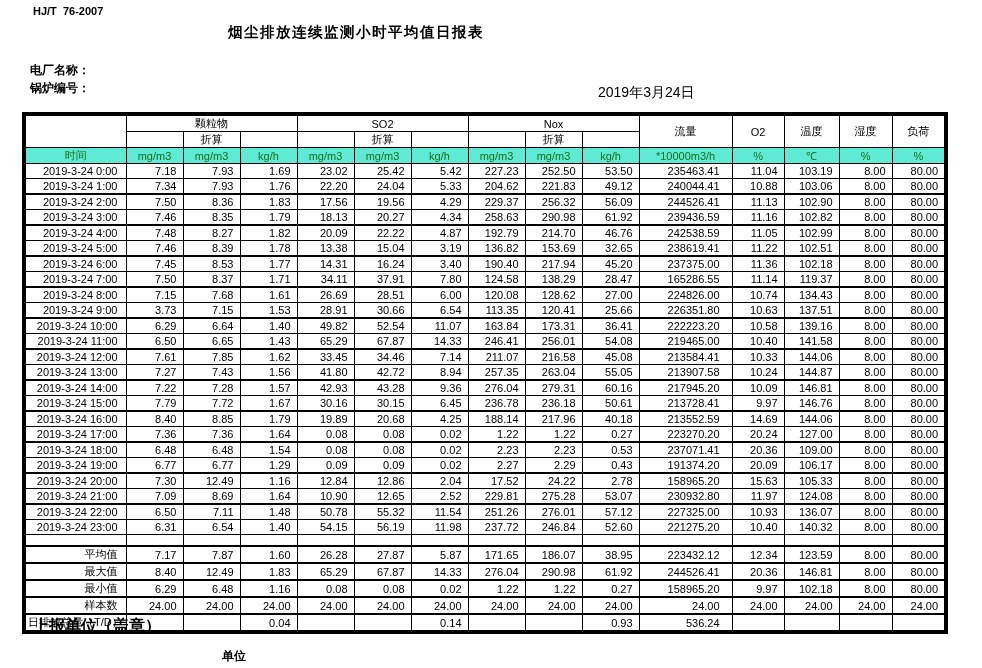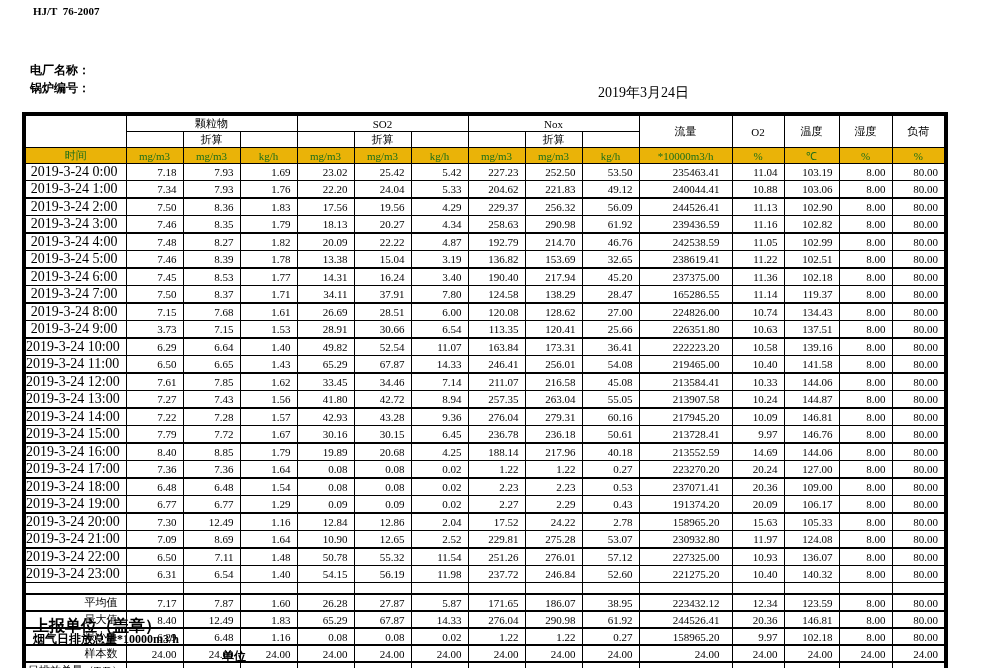--- a/index.html
+++ b/index.html
@@ -1,51 +1,52 @@
 <!DOCTYPE html>
 <html><head>
 <meta charset="utf-8">
 <style>
   html,body { margin:0; padding:0; background:#fff; }
   .page {
     position:relative; width:982px; height:668px; background:#ffffff;
-    font-family:Liberation Serif, serif;
+    font-family:Liberation Sans, sans-serif;
     color:#000; overflow:hidden;
   }
   .std { position:absolute; left:33px; top:5px; font-size:11px; font-weight:bold; white-space:pre; }
   .title { position:absolute; left:228px; top:23px; font-size:14.5px; font-weight:bold; letter-spacing:1.5px; white-space:nowrap; }
   .plant { position:absolute; left:30px; top:62px; font-size:12px; font-weight:bold; }
   .boiler { position:absolute; left:30px; top:80px; font-size:12px; font-weight:bold;text-align:right; }
   .date { position:absolute; left:598px; top:84px; font-size:14px; }
 
   table.report { position:absolute; left:22px; top:112px; width:922px;
     border-collapse:collapse; table-layout:fixed; border:4px solid #000000; }
   th, td { border:1px solid #000; padding:0; font-weight:normal; overflow:hidden; }
   thead th { text-align:center; font-size:11px; }
   tr.h1 th, tr.h2 th { height:12px; }
-  tr.h3 th { height:14px; background:#eab308; color:#1a6e1a;margin-top:44px; }
+  tr.h3 th { height:14px; background:#5eead4; color:#1a6e1a;margin-top:44px; }
   td { height:14px; font-size:11px; }
   td.num { text-align:right; padding-right:6px; }
   td.flow { padding-right:12px; }
-  td.time { text-align:right; padding-right:8px; font-size:14px; white-space:nowrap; }
+  td.time { text-align:right; padding-right:8px; font-size:11px; white-space:nowrap; }
   tbody.data tr:nth-child(even):not(:last-child) td { border-bottom:2px solid #000; }
   tr.spacer td { height:10px; }
   tr.sum td { border-top:2px solid #000; }
   td.sum-label { text-align:right; padding-right:8px; white-space:nowrap; }
   td.sum-label.left { text-align:left; padding-left:2px; }
 
   .flue-total { position:absolute; left:33px; top:631px; font-size:12px; font-weight:bold; }
   .report-unit { position:absolute; left:33px; top:616px; font-size:16px; font-weight:bold; }
   .unit { position:absolute; left:222px; top:648px; font-size:12px; font-weight:bold;text-align:right; }
 </style>
 </head>
 <body>
 
 <div class="page">
   <div class="std">HJ/T  76-2007</div>
+  <div class="title">烟尘排放连续监测小时平均值日报表</div>
   <div class="plant">电厂名称：</div>
   <div class="boiler">锅炉编号：</div>
   <div class="date">2019年3月24日</div>
 
   <table class="report">
     <colgroup>
       <col style="width:102px">
       <col style="width:57px">
         <col style="width:57px">
         <col style="width:57px">
@@ -611,16 +612,15 @@
           <td class="num">0.93</td>
           <td class="num flow">536.24</td>
           <td class="num"></td>
           <td class="num"></td>
           <td class="num"></td>
           <td class="num"></td>
         </tr>
       </tbody>
   </table>
 
-  <div class="flue-total">烟气日排放总量*10000m3/h</div>
   <div class="report-unit">上报单位（盖章）</div>
   <div class="unit">单位</div>
 </div>
 
 </body></html>

